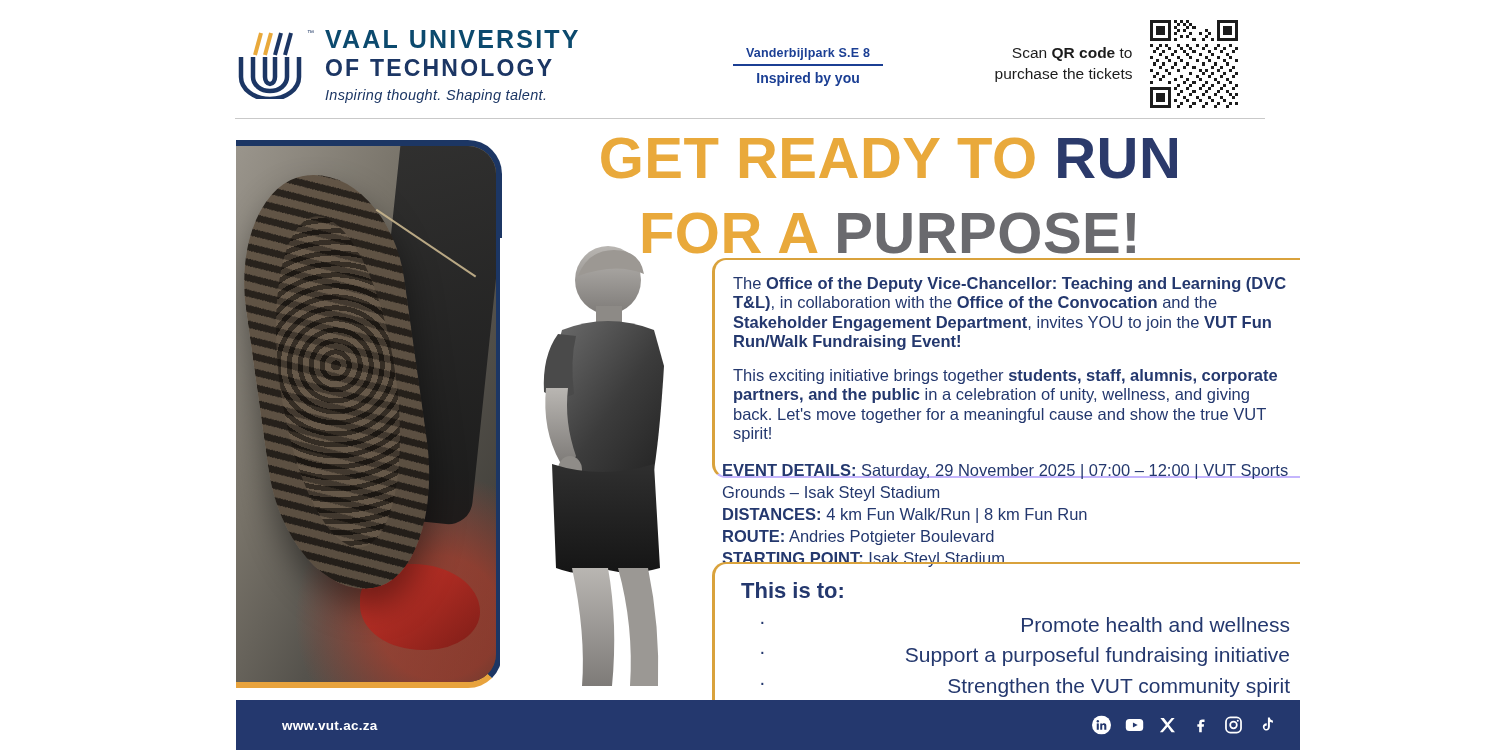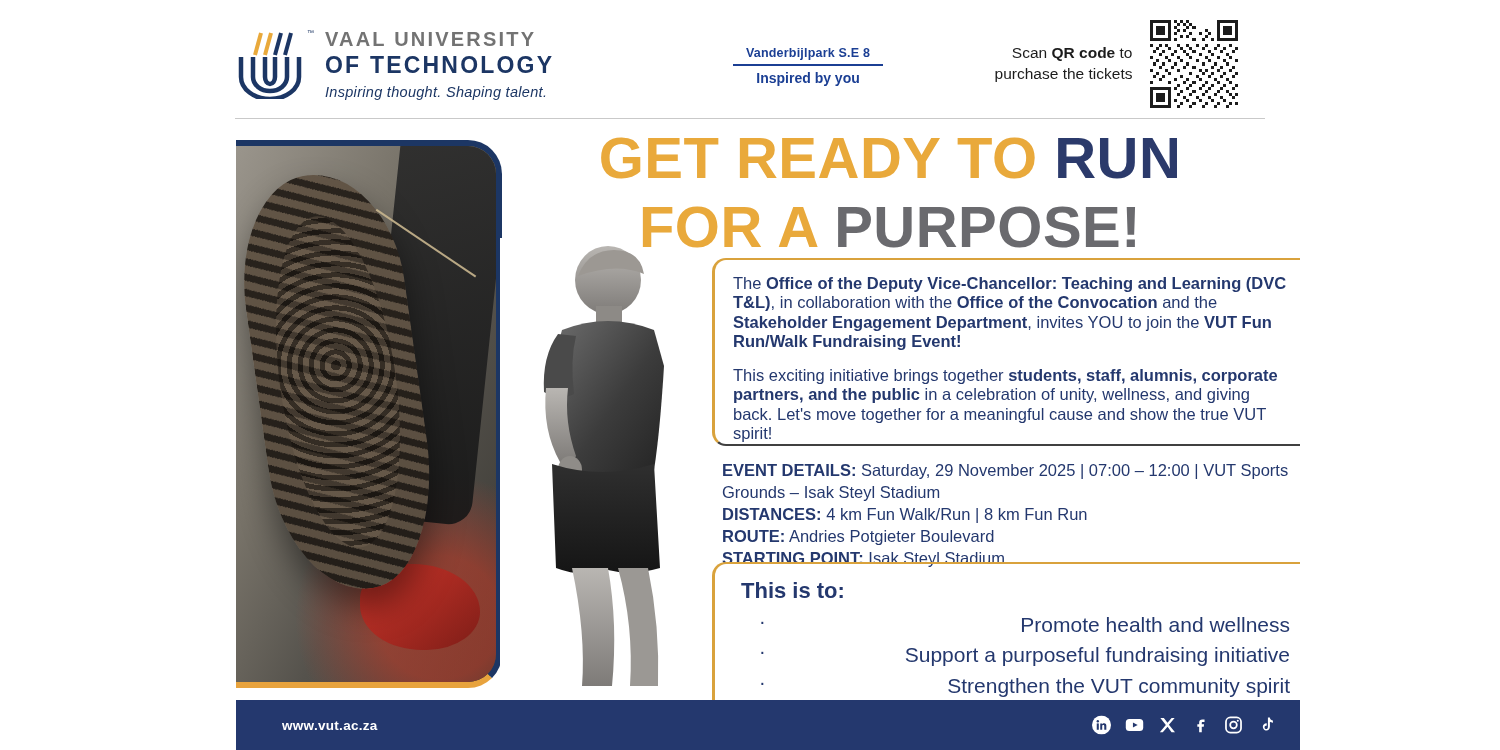--- a/index.html
+++ b/index.html
@@ -31,22 +31,22 @@
   }
   .vut-mark .ushape {
     position: absolute; top: 26px; left: 0;
     width: 70px; height: 44px;
   }
   .vut-tm {
     position: absolute; right: -5px; top: 0;
     font-size: 7px; color: #1c3664;
   }
   .vut-text .l1 {
-    font-size: 20px; font-weight: bold; letter-spacing: 2.2px;
-    color: #737373; line-height: 1.18;
+    font-size: 25px; font-weight: bold; letter-spacing: 2.2px;
+    color: #0c4a6e; line-height: 1.18;
   }
   .vut-text .l2 {
     font-size: 23px; font-weight: bold; letter-spacing: 2.2px;
     color: #1c3664; line-height: 1.18;
   }
   .vut-text .l3 {
     font-size: 14.5px; font-style: italic; color: #1c3664;
     letter-spacing: 0.3px; margin-top: 5px;
   }
 
@@ -148,31 +148,31 @@
     position: absolute; left: 540px; top: 130px;
     width: 700px; text-align: center;
   }
   .headline .l1 {
     font-size: 58px; font-weight: bold; letter-spacing: 0.5px;
     line-height: 0.98; color: #e9a93b;
   }
   .headline .l1 .dark { color: #2b3a6b; }
   .headline .l2 {
     font-size: 58px; font-weight: bold; letter-spacing: 0.5px;
-    line-height: 1.02; color: #e9a93b; margin-top: 10px;
+    line-height: 1.02; color: #e9a93b; margin-top: 16px;
   }
   .headline .l2 .grey { color: #6a6a6e; }
 
   
   .box-intro {
     position: absolute; left: 712px; top: 258px;
-    width: 588px; padding: 14px 10px 0 18px;
+    width: 588px; padding: 14px 10px 32px 18px;
     border-left: 3px solid #d9a23c;
     border-top: 2px solid #d9a23c;
-    border-bottom: 2px solid #404040;
+    border-bottom: 2px solid #c4b5fd;
     border-right: none;
     border-radius: 14px 0 0 14px;
   }
   .box-intro p {
     color: #24386e; font-size: 16.5px; line-height: 1.18;
   }
   .box-intro p + p { margin-top: 14px; }
   .box-intro b { font-weight: bold; }
 
   .details {

